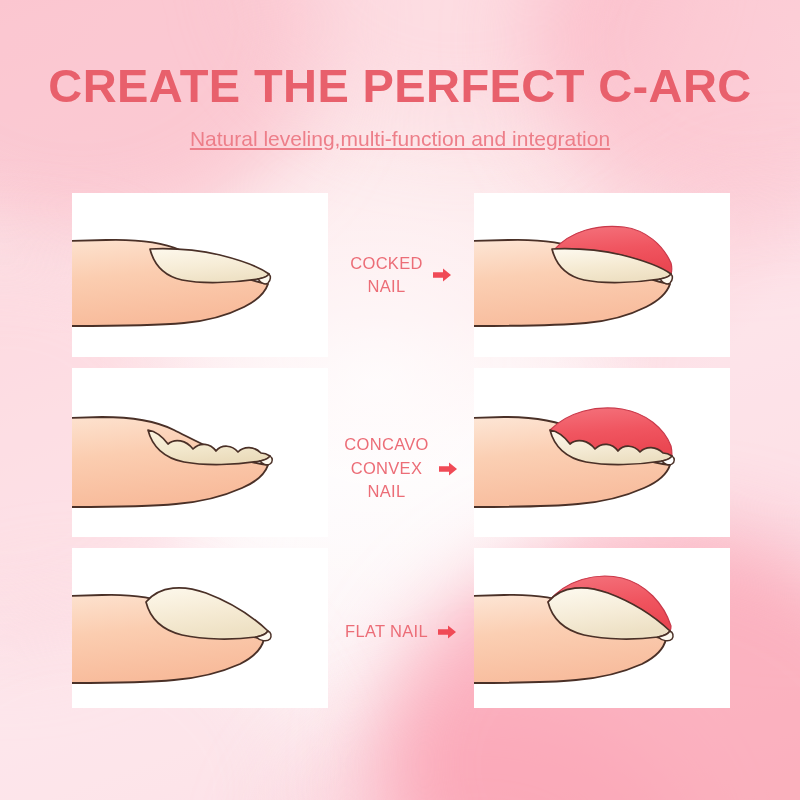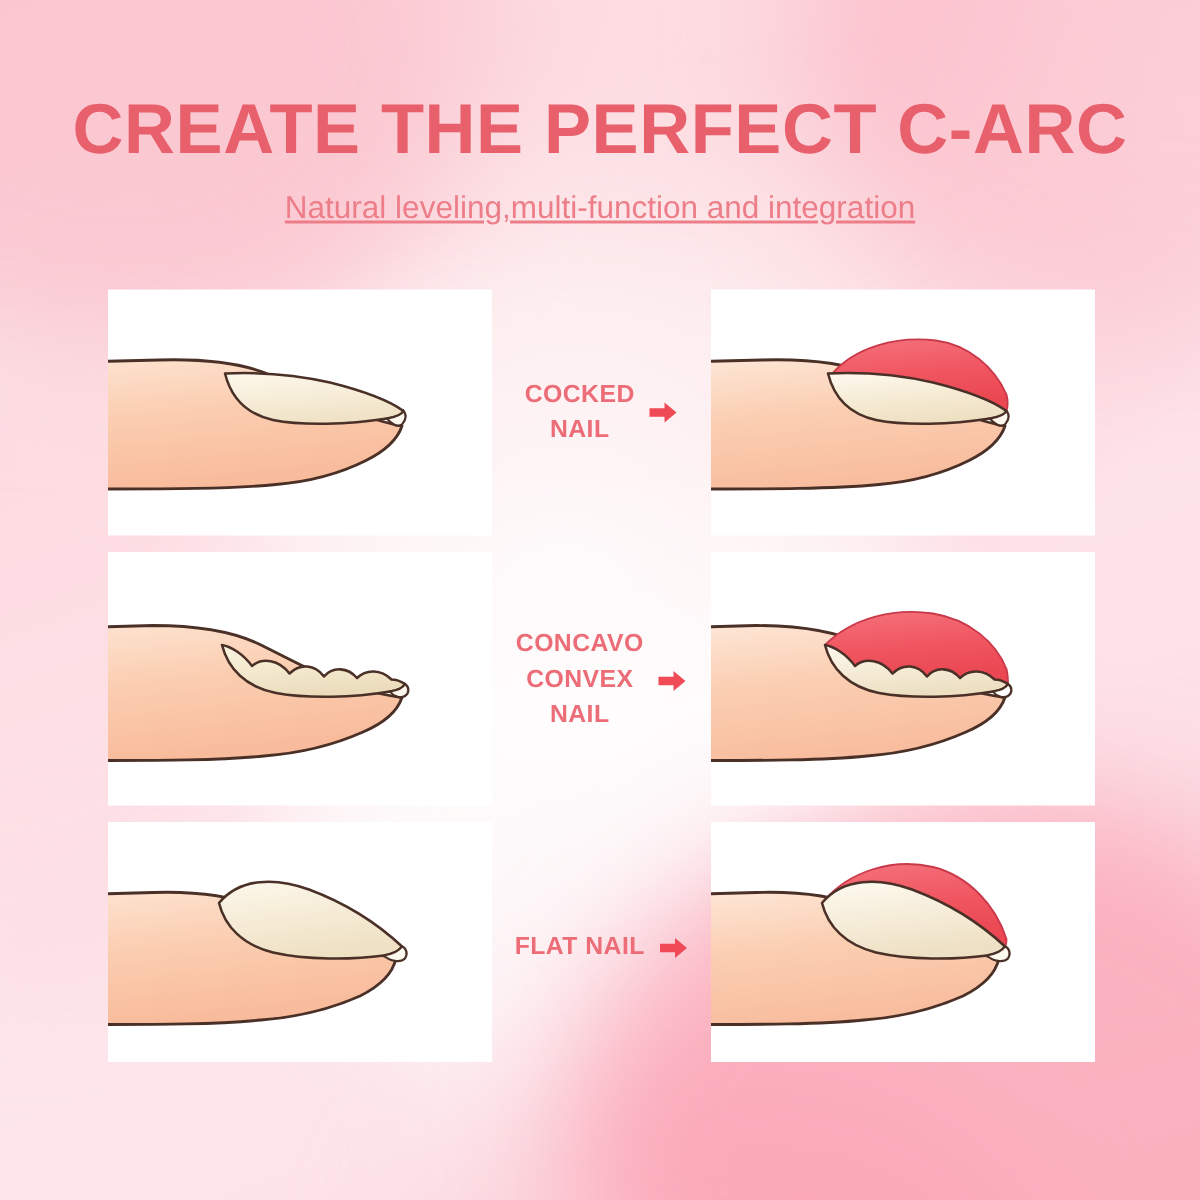--- a/index.html
+++ b/index.html
@@ -90,24 +90,23 @@
 
   
   .label-block {
     position: absolute;
     left: 328px;
     width: 146px;
     display: flex;
     align-items: center;
     justify-content: center;
     gap: 9px;
-    font-weight: bold;
   }
   .lbl-1 { top: 193px; height: 164px; }
-  .lbl-2 { top: 369px; height: 169px; }
+  .lbl-2 { top: 384px; height: 169px; }
   .lbl-3 { top: 552px; height: 160px; }
 
   .label-text {
     color: #ec6d77;
     font-size: 16.5px;
     line-height: 1.42;
     text-align: center;
     letter-spacing: 0.3px;
     white-space: pre-line;
   }

